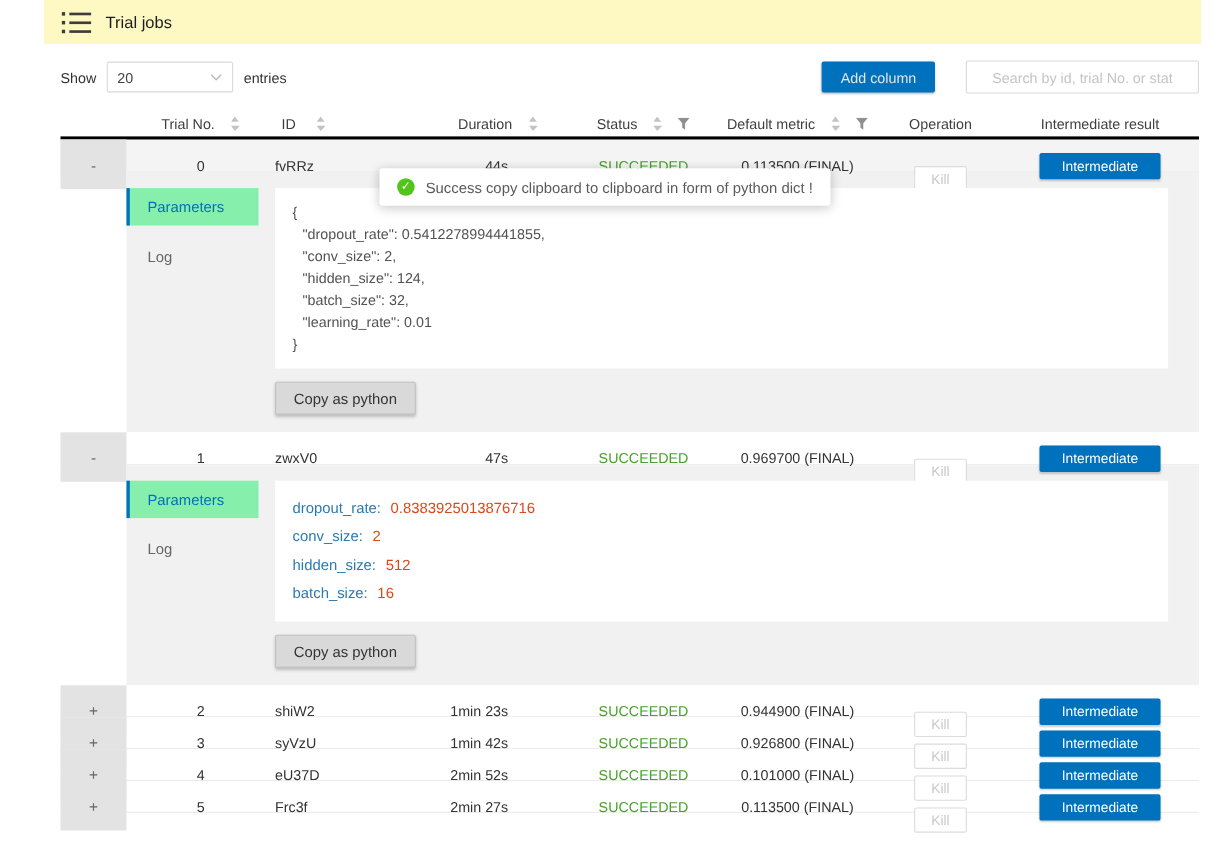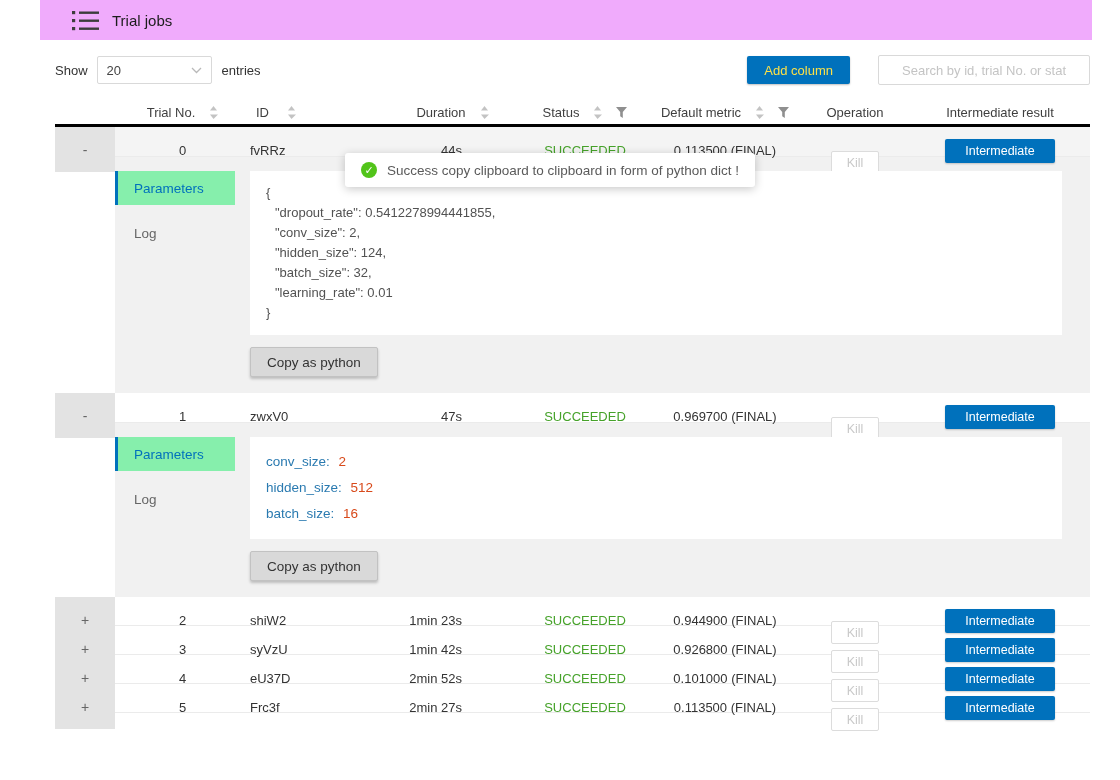--- a/index.html
+++ b/index.html
@@ -4,38 +4,38 @@
 <style>
   * { box-sizing: border-box; }
   body {
     width: 1120px; height: 780px; margin: 0; position: relative; overflow: hidden;
     background: #fff; color: #333;
     font-family: "Liberation Sans", sans-serif; font-size: 13px;
   }
 
   
   .titlebar {
-    height: 40px; background: #f0abfc; margin: 0 28px 0 40px;
-    display: flex; align-items: center; gap: 13px; padding-left: 32px;
+    height: 40px; background: #fef9c3; margin: 0 28px 0 40px;
+    display: flex; align-items: center; gap: 13px; padding-left: 16px;
   }
   .titlebar .title { font-size: 15px; color: #1c1c1c; }
 
   
   .toolbar { margin: 15px 30px 0 55px; display: flex; align-items: center; height: 30px; }
   .show-label { margin-right: 9px; }
   .page-size {
     width: 115px; height: 28px; border: 1px solid #d9d9d9; border-radius: 2px; background: #fff;
     display: flex; align-items: center; justify-content: space-between; padding: 0 9px; cursor: pointer;
   }
   .page-size .val { color: #444; }
   .entries-label { margin-left: 10px; }
   .spacer { flex: 1; }
   .add-column-btn {
     height: 28px; padding: 0 17px; margin-right: 28px;
-    background: #0071bc; color: #fde047; border: none; border-radius: 2px;
+    background: #0071bc; color: #e5e5e5; border: none; border-radius: 2px;
     font-size: 13px; font-family: inherit; cursor: pointer; box-shadow: 0 1px 2px rgba(0,0,0,.25); margin-left: 10px;
   }
   .search-input {
     width: 212px; height: 30px; border: 1px solid #d9d9d9; border-radius: 2px;
     padding: 0 23px; font-size: 13px; font-family: inherit; color: #333; outline: none;
   }
   .search-input::placeholder { color: #c4c4c4; }
 
   
   .table { margin: 16px 30px 0 55px; }
@@ -246,20 +246,24 @@
   </div>
 
   <div class="detail">
     <div class="detail-tabs">
       <div class="tab-parameters">Parameters</div>
       <div class="tab-log">Log</div>
     </div>
     <div class="detail-body">
       <div class="param-box">
         <div class="pline">
+          <span class="pkey">dropout_rate:</span>
+          <span class="pval">0.8383925013876716</span>
+        </div>
+        <div class="pline">
           <span class="pkey">conv_size:</span>
           <span class="pval">2</span>
         </div>
         <div class="pline">
           <span class="pkey">hidden_size:</span>
           <span class="pval">512</span>
         </div>
         <div class="pline">
           <span class="pkey">batch_size:</span>
           <span class="pval">16</span>

